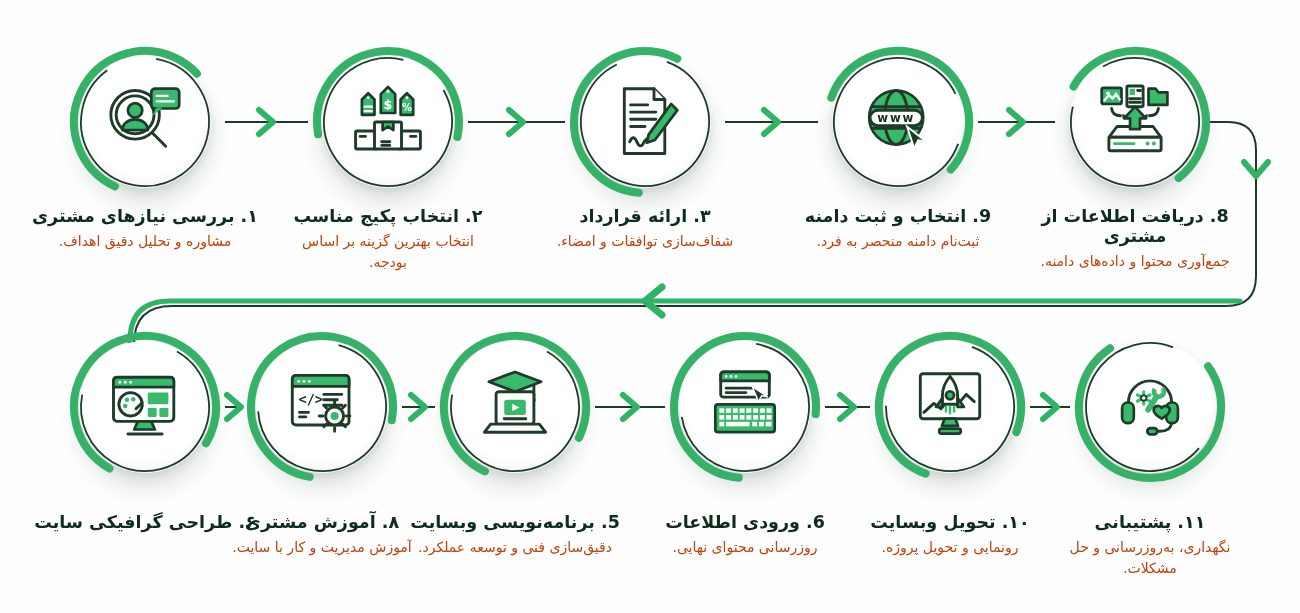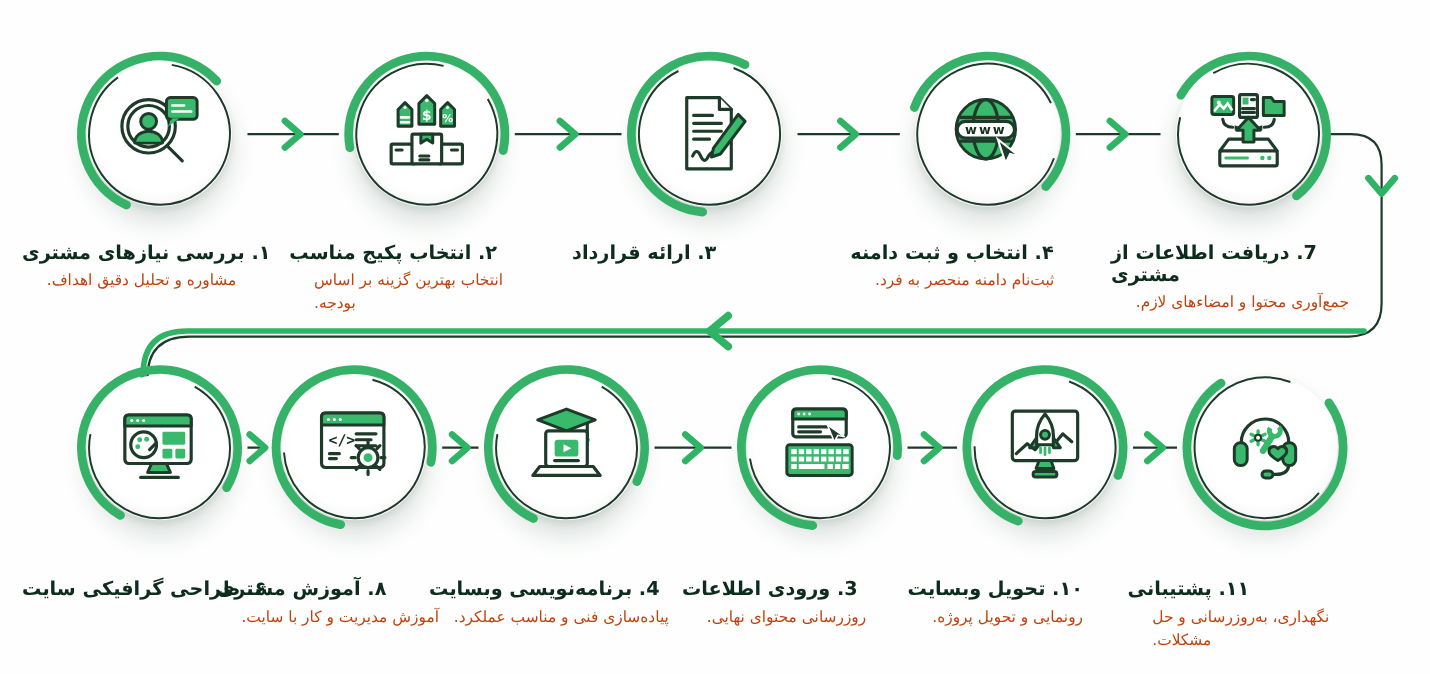--- a/index.html
+++ b/index.html
@@ -11,21 +11,21 @@
   .chev{stroke:#2fb364;stroke-width:6;fill:none;stroke-linecap:round;stroke-linejoin:round;}
   .chev-big{stroke:#2fb364;stroke-width:7;fill:none;stroke-linecap:round;stroke-linejoin:round;}
   .step{position:absolute;z-index:1;width:0;height:0;}
   .circle{position:absolute;left:-80px;top:-80px;width:160px;height:160px;}
   .disc{position:absolute;left:14px;top:14px;width:132px;height:132px;border-radius:50%;background:#fff;
         box-shadow:0 14px 22px rgba(44,66,54,.16),0 3px 6px rgba(44,66,54,.10),inset 0 -6px 10px rgba(40,60,50,.05);}
   .ring{position:absolute;left:0;top:0;width:160px;height:160px;}
   .arc-dark{fill:none;stroke:#1e3a29;stroke-width:1.8;}
   .arc-green{fill:none;stroke:#36b268;stroke-width:8;stroke-linecap:round;}
   .icon{position:absolute;left:35px;top:35px;width:90px;height:90px;}
-  .label{position:absolute;left:-125px;width:250px;text-align:left;direction:rtl;margin-top:14px;}
+  .label{position:absolute;left:-125px;width:250px;text-align:center;direction:rtl;}
   .row-top .label{top:84px;}
   .row-bottom .label{top:105px;}
   .title{font-size:17.5px;font-weight:800;color:#0d2c1c;margin-bottom:5px;letter-spacing:0;}
   .desc{font-size:14px;font-weight:500;color:#c2410c;line-height:1.5;max-width:205px;margin:0 auto;}
   
   .s{stroke:#1e3a29;stroke-width:3.2;fill:none;stroke-linecap:round;stroke-linejoin:round;}
   .sf{stroke:#1e3a29;stroke-width:3.2;fill:#fff;stroke-linecap:round;stroke-linejoin:round;}
   .g{fill:#38b96c;}
   .gs{stroke:#1e3a29;stroke-width:3;fill:#38b96c;stroke-linecap:round;stroke-linejoin:round;}
   .ws{stroke:#fff;stroke-width:2.6;fill:none;stroke-linecap:round;}
@@ -121,41 +121,42 @@
       <svg class="icon" viewBox="0 0 100 100">
         <path class="sf" d="M27 13 h33 l12 12 v60 h-45 z"></path>
         <path class="sf" d="M60 13 v12 h12"></path>
         <path class="s" d="M34 31 h19 M34 39 h28 M34 47 h28 M34 55 h16" stroke-width="2.6"></path>
         <path class="s" d="M33 72 q4 -9 8 0 t8 0 q4 -6 9 -3" stroke-width="2.4"></path>
         <path class="gs" d="M79 30 l7 7 -25 33 -9 3 2 -9 z"></path>
       </svg>
     </div>
     <div class="label">
       <div class="title">۳. ارائه قرارداد</div>
+      <div class="desc">شفاف‌سازی توافقات و امضاء.</div>
     </div>
   </div>
 
   <div class="step row-top" style="left:898px;top:122px">
     <div class="circle">
       <div class="disc"></div>
       <svg class="ring" viewBox="0 0 160 160">
         <circle class="arc-dark" cx="80" cy="80" r="64" stroke-dasharray="350 52" transform="rotate(20 80 80)"></circle>
         <circle class="arc-green" cx="80" cy="80" r="71" stroke-dasharray="250 197" transform="rotate(-160 80 80)"></circle>
       </svg>
       <svg class="icon" viewBox="0 0 100 100">
         <circle class="gs" cx="48" cy="45" r="30"></circle>
         <ellipse class="s" cx="48" cy="45" rx="13" ry="30" stroke-width="2.4"></ellipse>
         <path class="s" d="M22 33 h52 M22 57 h52" stroke-width="2.4"></path>
         <rect class="sf" x="19" y="37" width="58" height="17" rx="8.5"></rect>
         <text x="48" y="50" text-anchor="middle" font-size="13" font-weight="bold" fill="#16301f" letter-spacing="2">www</text>
         <path d="M60 55 L68 79 L72.5 70 L82 72.5 Z" fill="#1e3a29" stroke="#fff" stroke-width="2"></path>
       </svg>
     </div>
     <div class="label">
-      <div class="title">۴. انتخاب و ثبت دامنه</div>
+      <div class="title">9. انتخاب و ثبت دامنه</div>
       <div class="desc">ثبت‌نام دامنه منحصر به فرد.</div>
     </div>
   </div>
 
   <div class="step row-top" style="left:1135px;top:122px">
     <div class="circle">
       <div class="disc"></div>
       <svg class="ring" viewBox="0 0 160 160">
         <circle class="arc-dark" cx="80" cy="80" r="64" stroke-dasharray="350 52" transform="rotate(-120 80 80)"></circle>
         <circle class="arc-green" cx="80" cy="80" r="71" stroke-dasharray="250 197" transform="rotate(-150 80 80)"></circle>
@@ -172,22 +173,22 @@
         <path d="M36 41 l6 2 -6 3 z M64 41 l-6 2 6 3 z" fill="#1e3a29"></path>
         <path class="sf" d="M30 55 h40 l9 12 h-58 z"></path>
         <rect class="sf" x="21" y="67" width="58" height="15" rx="2"></rect>
         <path class="gl" d="M27 74 h22" stroke-width="3"></path>
         <circle class="g" cx="64" cy="74" r="2.2"></circle>
           <circle class="g" cx="71" cy="74" r="2.2"></circle>
         <path class="gs" d="M50 33 l12 13 h-6.5 v12 h-11 v-12 H38 z"></path>
       </svg>
     </div>
     <div class="label">
-      <div class="title">7. دریافت اطلاعات از مشتری</div>
-      <div class="desc">جمع‌آوری محتوا و امضاء‌های لازم.</div>
+      <div class="title">8. دریافت اطلاعات از مشتری</div>
+      <div class="desc">جمع‌آوری محتوا و داده‌های دامنه.</div>
     </div>
   </div>
 
   <div class="step row-bottom" style="left:145px;top:407px">
     <div class="circle">
       <div class="disc"></div>
       <svg class="ring" viewBox="0 0 160 160">
         <circle class="arc-dark" cx="80" cy="80" r="64" stroke-dasharray="280 122" transform="rotate(-60 80 80)"></circle>
         <circle class="arc-green" cx="80" cy="80" r="71" stroke-dasharray="335 111" transform="rotate(120 80 80)"></circle>
       </svg>
@@ -254,22 +255,22 @@
         <path class="s" d="M71 26 v13" stroke-width="2.4"></path>
         <circle class="g" cx="71" cy="42" r="2.6"></circle>
         <rect class="sf" x="29" y="33" width="42" height="36" rx="3"></rect>
         <rect class="g" x="38" y="42" width="24" height="17" rx="3"></rect>
         <path d="M47 46.5 l8 4 -8 4 z" fill="#fff"></path>
         <path class="s" d="M38 63 h24" stroke-width="2.4"></path>
         <path class="sf" d="M23 69 h54 l7 9 h-68 z"></path>
       </svg>
     </div>
     <div class="label">
-      <div class="title">4. برنامه‌نویسی وبسایت</div>
-      <div class="desc">پیاده‌سازی فنی و مناسب عملکرد.</div>
+      <div class="title">5. برنامه‌نویسی وبسایت</div>
+      <div class="desc">دقیق‌سازی فنی و توسعه عملکرد.</div>
     </div>
   </div>
 
   <div class="step row-bottom" style="left:745px;top:407px">
     <div class="circle">
       <div class="disc"></div>
       <svg class="ring" viewBox="0 0 160 160">
         <circle class="arc-dark" cx="80" cy="80" r="64" stroke-dasharray="280 122" transform="rotate(-80 80 80)"></circle>
         <circle class="arc-green" cx="80" cy="80" r="71" stroke-dasharray="335 111" transform="rotate(95 80 80)"></circle>
       </svg>
@@ -301,21 +302,21 @@
             <rect x="74" y="59" width="5.5" height="5"></rect>
           <rect x="21.5" y="66.5" width="5.5" height="5"></rect>
             <rect x="29" y="66.5" width="26" height="5"></rect>
             <rect x="58" y="66.5" width="5.5" height="5"></rect>
             <rect x="65.5" y="66.5" width="5.5" height="5"></rect>
             <rect x="73" y="66.5" width="6.5" height="5"></rect>
         </g>
       </svg>
     </div>
     <div class="label">
-      <div class="title">3. ورودی اطلاعات</div>
+      <div class="title">6. ورودی اطلاعات</div>
       <div class="desc">روزرسانی محتوای نهایی.</div>
     </div>
   </div>
 
   <div class="step row-bottom" style="left:950px;top:407px">
     <div class="circle">
       <div class="disc"></div>
       <svg class="ring" viewBox="0 0 160 160">
         <circle class="arc-dark" cx="80" cy="80" r="64" stroke-dasharray="280 122" transform="rotate(-70 80 80)"></circle>
         <circle class="arc-green" cx="80" cy="80" r="71" stroke-dasharray="335 111" transform="rotate(110 80 80)"></circle>

